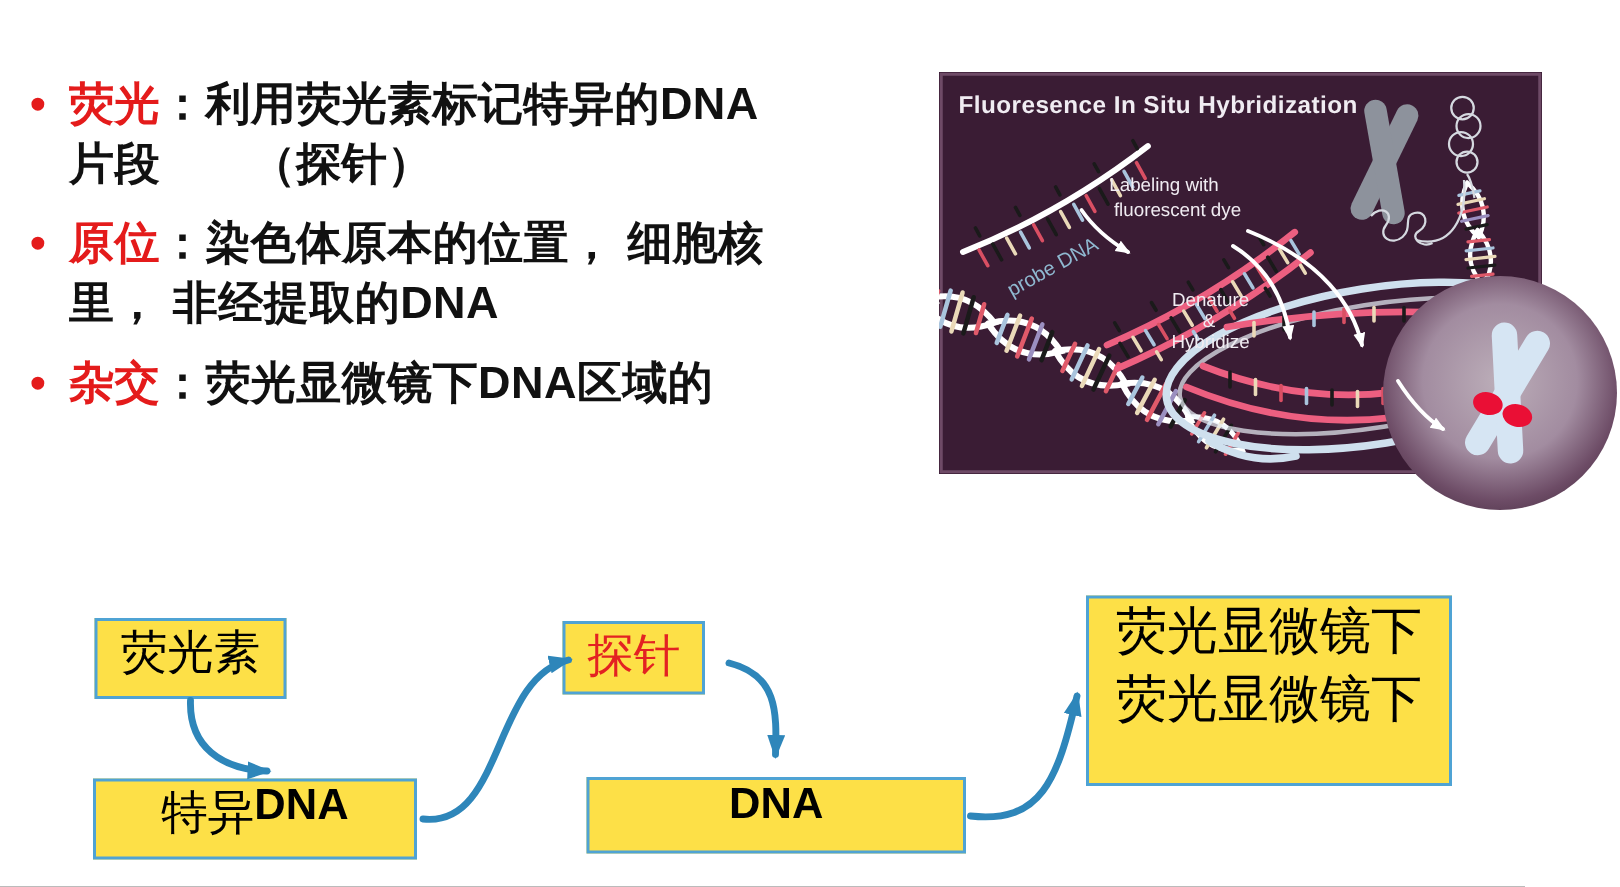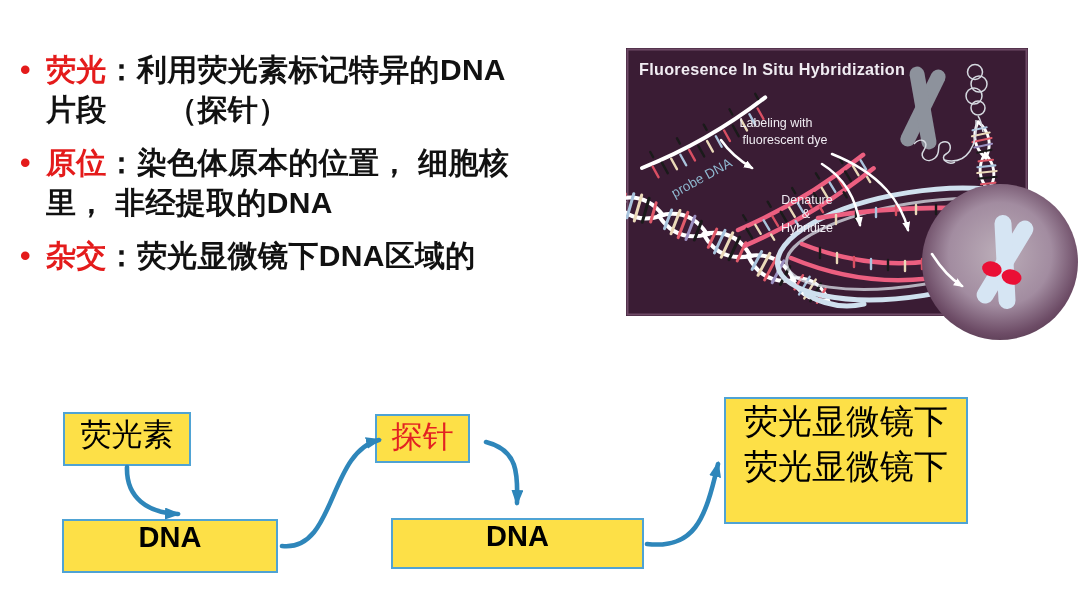--- a/index.html
+++ b/index.html
@@ -243,20 +243,21 @@
         </g>
       </g>
     </g>
     <path class="warrow" d="M306,206 Q320,228 336,238" marker-end="url(#mw)"></path>
   </svg>
 
   <div class="fbox" id="box1">
     <span>荧光素</span>
   </div>
   <div class="fbox" id="box2">
+    <span>特异</span>
       <span class="latinB">DNA</span>
   </div>
   <div class="fbox" id="box3">
     <span>探针</span>
   </div>
   <div class="fbox" id="box4">
       <span class="latinB">DNA</span>
   </div>
   <div class="fbox" id="box5">
     <span><span>荧光显微镜下</span><br><span>荧光显微镜下</span></span>

